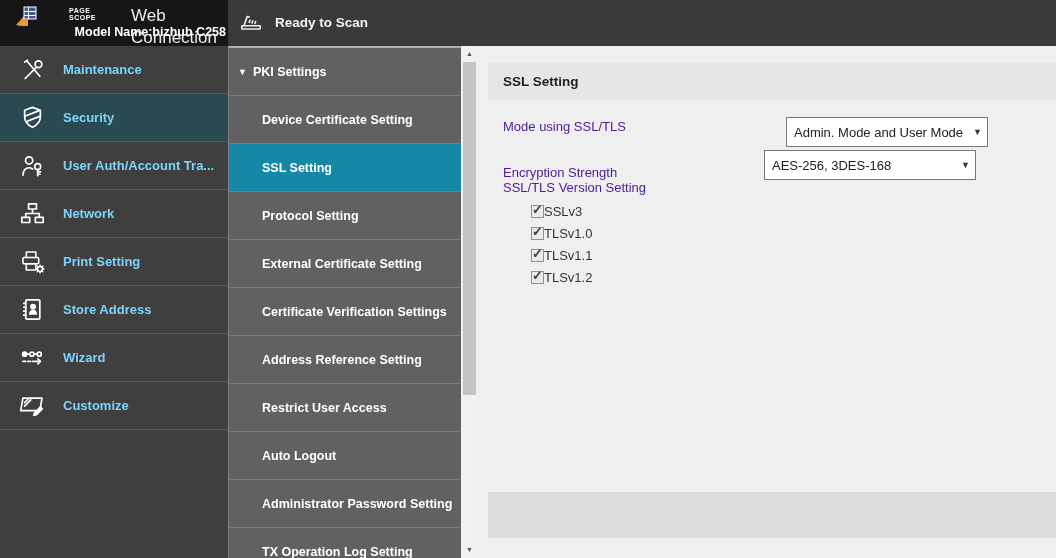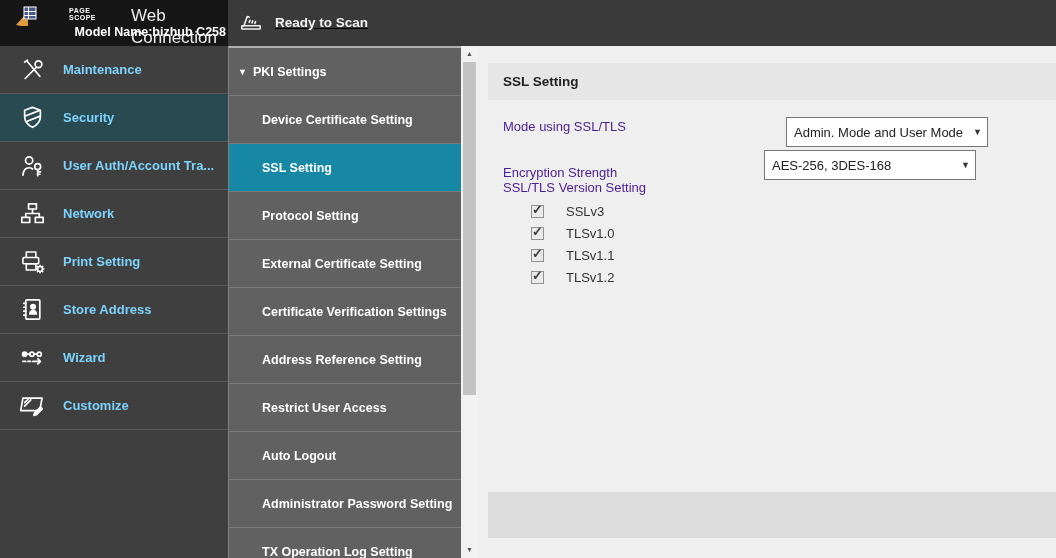--- a/index.html
+++ b/index.html
@@ -10,21 +10,21 @@
   }
 
   
   .topbar { position:absolute; top:0; left:0; right:0; height:46px; background:#3a3a3a; }
   .topbar-left { position:absolute; top:0; left:0; width:228px; height:46px; background:#161616; }
   .brand { position:absolute; left:14px; top:5px; display:flex; align-items:flex-start;gap:28px; }
   .brand-stack { display:flex; flex-direction:column; margin-left:3px; margin-top:2px; }
   .brand-stack span { font-size:7px; font-weight:bold; color:#fff; letter-spacing:.5px; line-height:7px; }
   .app-title { margin-left:7px; font-size:17px; color:#ededed; line-height:22px; }
   .model-name { position:absolute; top:25px; right:2px; font-size:12.5px; font-weight:bold; color:#fff;padding-left:6px; }
-  .status { position:absolute; left:238px; top:9px; display:flex; align-items:center;text-decoration:underline; }
+  .status { position:absolute; left:238px; top:9px; display:flex; align-items:center; }
   .status-label { margin-left:11px; font-size:13.5px; font-weight:bold; color:#f2f2f2; }
 
   
   .sidebar { position:absolute; left:0; top:46px; width:228px; bottom:0; background:#3f3f3f; overflow:hidden; }
   .sidebar-item {
     height:48px; border-bottom:1px solid #5a5a5a; display:flex; align-items:center;
     color:#7dd3fc; font-weight:bold; font-size:13px; cursor:pointer; white-space:nowrap;
   }
   .sidebar-item.selected { background:#2a4a52; }
   .sidebar-item .icn { width:30px; margin:0 16px 0 17px; display:flex; justify-content:center; }
@@ -63,21 +63,21 @@
     padding:0 5px 0 7px; font-size:13px; color:#222; cursor:pointer; white-space:nowrap;
   }
   .select .dd-arrow { font-size:9px; color:#333; margin-left:6px; }
   .cb-row { position:absolute; left:53px; height:16px; display:flex; align-items:center; }
   .checkbox {
     width:13px; height:13px; background:#eaeaea; border:1px solid #919191; position:relative; cursor:pointer;
   }
   .checkbox .checkmark {
     position:absolute; top:-4px; left:0px; font-size:13px; font-weight:bold; color:#3f3f3f;
   }
-  .cb-label { margin-left:22px; font-size:13px; color:#333; white-space:nowrap; }
+  .cb-label { margin-left:0; font-size:13px; color:#333; white-space:nowrap; }
   .bottom-bar { position:absolute; left:10px; right:0; top:446px; height:46px; background:#dcdcdc; }
 
   svg.lineicon { display:block; }
 </style>
 </head>
 <body>
 
 <div class="app">
 
   <div class="topbar">

